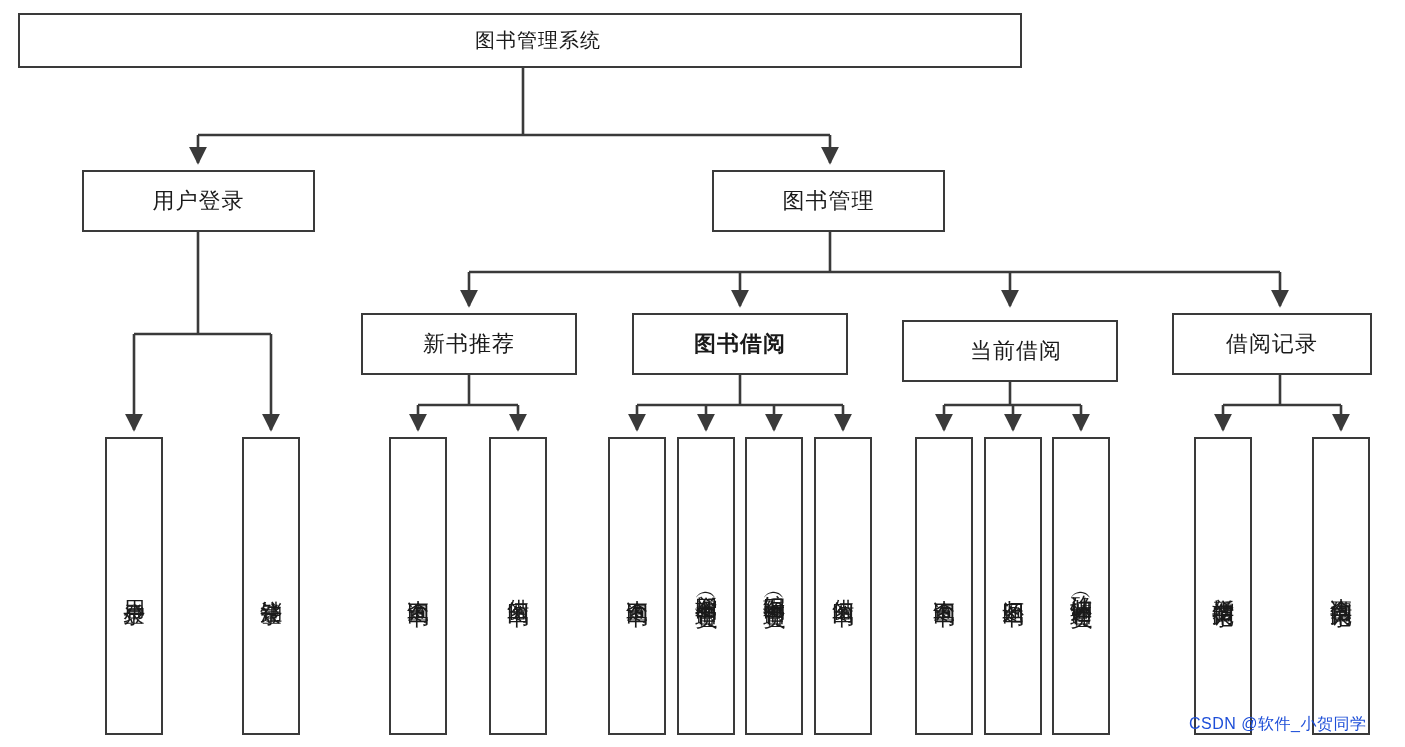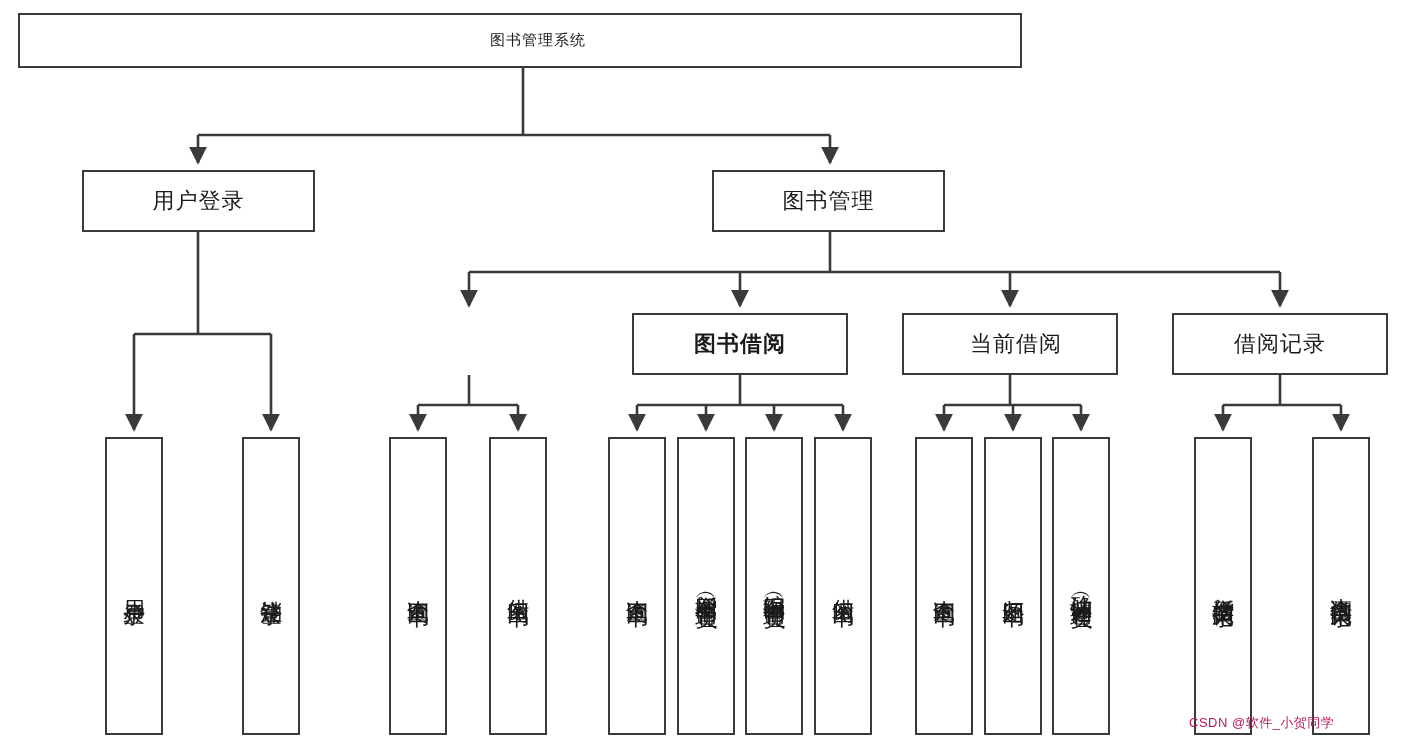--- a/index.html
+++ b/index.html
@@ -2,25 +2,25 @@
 <html><head>
 <meta charset="utf-8">
 <style>
   html,body{margin:0;padding:0;background:#ffffff;}
   body{width:1405px;height:747px;font-family:"Liberation Sans","DejaVu Sans",sans-serif;}
   #stage{position:relative;width:1405px;height:747px;overflow:hidden;background:#ffffff;}
   svg.links{position:absolute;left:0;top:0;width:1405px;height:747px;pointer-events:none;}
   .node{position:absolute;box-sizing:border-box;border:2.5px solid #3a3a3a;background:#ffffff;
         display:flex;align-items:center;justify-content:center;color:#1a1a1a;}
   .node.h{font-size:22px;letter-spacing:1px;white-space:nowrap;}
-  .node.root{font-size:15px;padding-left:36px;}
+  .node.root{font-size:20px;padding-left:36px;}
   .node.v{font-size:22px;line-height:1.12;}
   .vtext{writing-mode:vertical-rl;text-orientation:upright;white-space:nowrap;
          letter-spacing:2px;display:block;}
-  .watermark{position:absolute;left:1189px;top:714px;font-size:13px;color:#be185d;
+  .watermark{position:absolute;left:1189px;top:714px;font-size:16px;color:#1d4ed8;
              white-space:nowrap;letter-spacing:0.5px;}
 </style>
 </head>
 <body>
 
 <div id="stage">
 
   <svg class="links" viewBox="0 0 1405 747" xmlns="http://www.w3.org/2000/svg">
     <defs>
       <marker id="arrow" viewBox="0 0 10 10" refX="9" refY="5" markerWidth="7" markerHeight="7" orient="auto-start-reverse">
@@ -75,27 +75,30 @@
     <span>图书管理系统</span>
   </div>
 
   <div class="node h" style="left:82px;top:170px;width:233px;height:62px;">
     <span>用户登录</span>
   </div>
   <div class="node h" style="left:712px;top:170px;width:233px;height:62px;align-items:center;">
     <span>图书管理</span>
   </div>
 
+  <div class="node h" style="left:361px;top:313px;width:216px;height:62px;">
+    <span>新书推荐</span>
+  </div>
   <div class="node h" style="left:632px;top:313px;width:216px;height:62px;font-weight:bold;">
     <span>图书借阅</span>
   </div>
-  <div class="node h" style="left:902px;top:313px;width:216px;height:62px;padding-left:12px;">
+  <div class="node h" style="left:902px;top:320px;width:216px;height:62px;padding-left:12px;">
     <span>当前借阅</span>
   </div>
-  <div class="node h" style="left:1172px;top:313px;width:216px;height:62px;">
+  <div class="node h" style="left:1172px;top:313px;width:200px;height:62px;">
     <span>借阅记录</span>
   </div>
 
   <div class="node v" style="left:105px;top:437px;width:58px;height:298px;">
     <span class="vtext">用户登录</span>
   </div>
   <div class="node v" style="left:242px;top:437px;width:58px;height:298px;">
     <span class="vtext">注销登录</span>
   </div>
 

